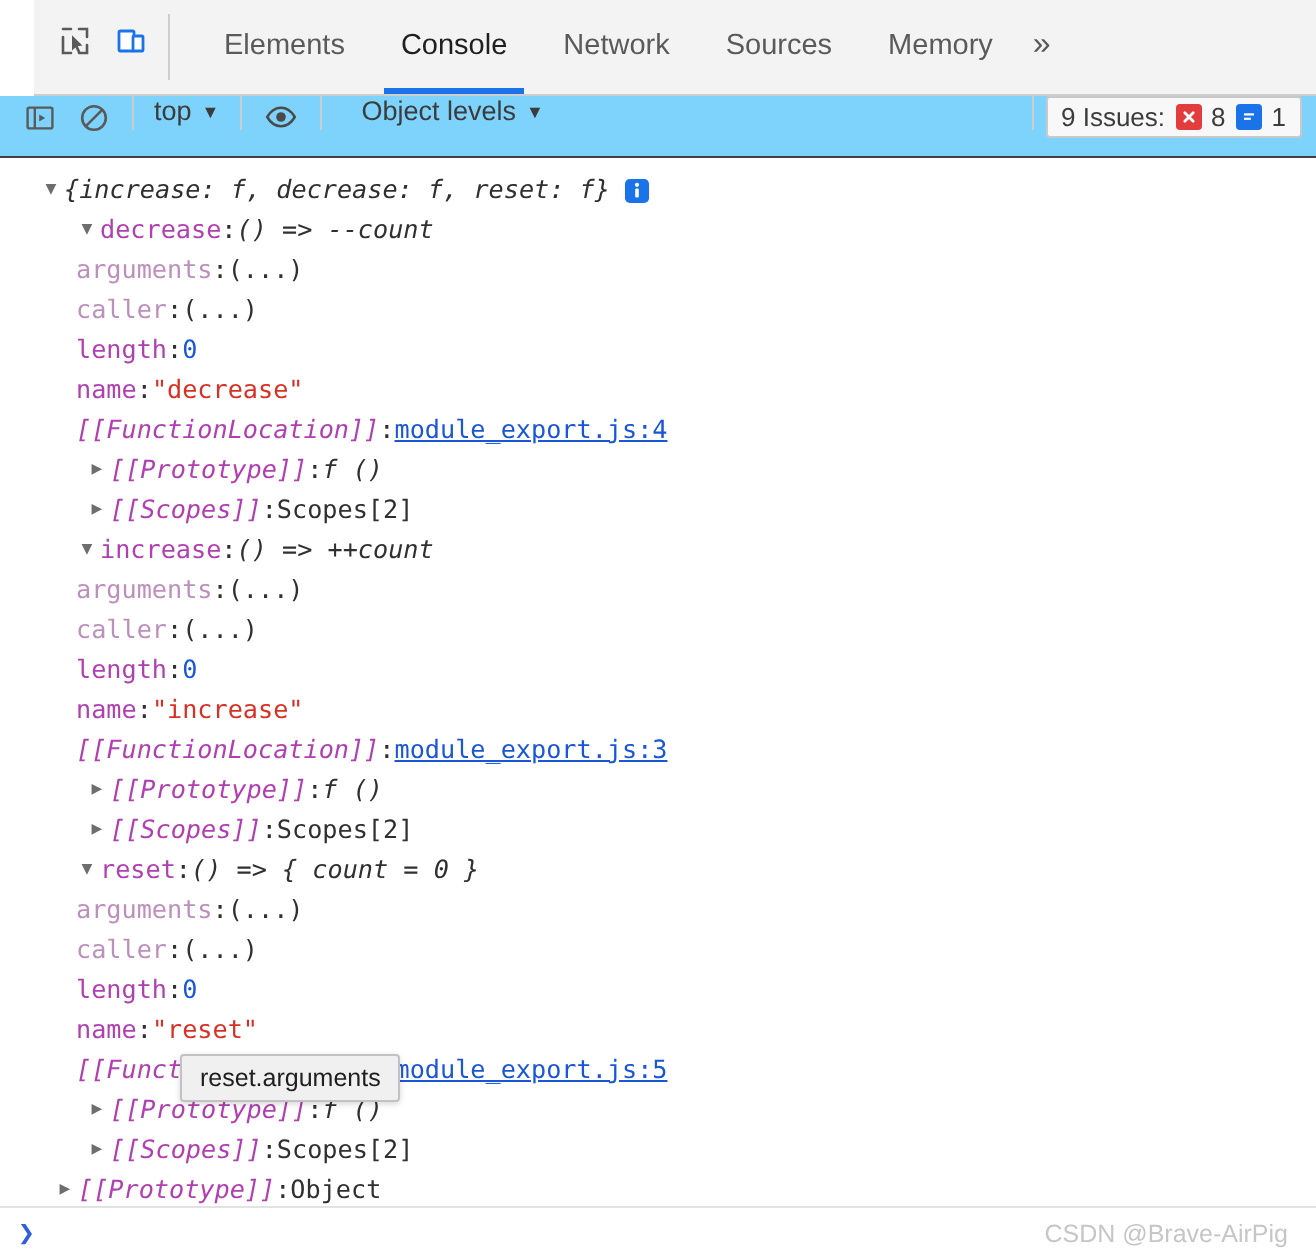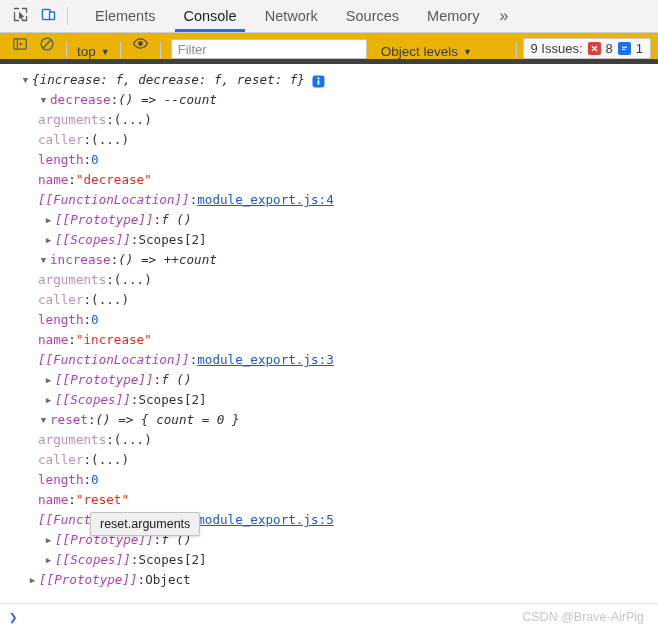--- a/index.html
+++ b/index.html
@@ -16,27 +16,28 @@
     width: 658px;
     height: 630px;
     position: relative;
     display: flex;
     flex-direction: column;
     background: #ffffff;
   }
 
   
   .tabbar {
-    height: 33px;
+    height: 48px;
     min-height: 33px;
     display: flex;
     align-items: stretch;
     background: #f3f3f3;
     border-bottom: 1px solid #cdcdcd;
     position: relative;
+    margin-left: 17px;
   }
 
   .tb-iconbtn {
     width: 28px;
     display: flex;
     align-items: center;
     justify-content: center;
     flex: 0 0 auto;
   }
   .tb-iconbtn:first-child { margin-left: 6px; }
@@ -80,23 +81,23 @@
     padding: 0 10px 0 6px;
     font-size: 16px;
     color: #5a5a5a;
   }
 
   
   .contoolbar {
     height: 31px;
     min-height: 31px;
     display: flex;
-    align-items: flex-end;
-    background: #eab308;
-    border-bottom: 5px solid #404040;
+    align-items: flex-start;
+    background: #7dd3fc;
+    border-bottom: 1px solid #404040;
     padding-left: 6px;
   }
   .ct-iconbtn {
     width: 27px;
     height: 27px;
     display: flex;
     align-items: center;
     justify-content: center;
     flex: 0 0 auto;
   }
@@ -365,23 +366,20 @@
       <span>
         <svg width="17" height="17" viewBox="0 0 17 17">
           <path d="M1.6 8.5C3.4 5.4 5.8 3.9 8.5 3.9s5.1 1.5 6.9 4.6c-1.8 3.1-4.2 4.6-6.9 4.6S3.4 11.6 1.6 8.5z" stroke="#4a4a4a" stroke-width="1.25" fill="none"></path>
           <circle cx="8.5" cy="8.5" r="2.4" fill="#4a4a4a"></circle>
         </svg>
       </span>
     </div>
 
     <div class="ct-sep"></div>
 
-    <div class="ct-filter">
-      <input type="text" value="" placeholder="Filter" style="">
-    </div>
 
     <div class="ct-levels">
       <span>Object levels</span>
       <span class="caret">▼</span>
     </div>
 
     <div class="ct-spacer"></div>
 
     <div class="ct-sep"></div>
 

